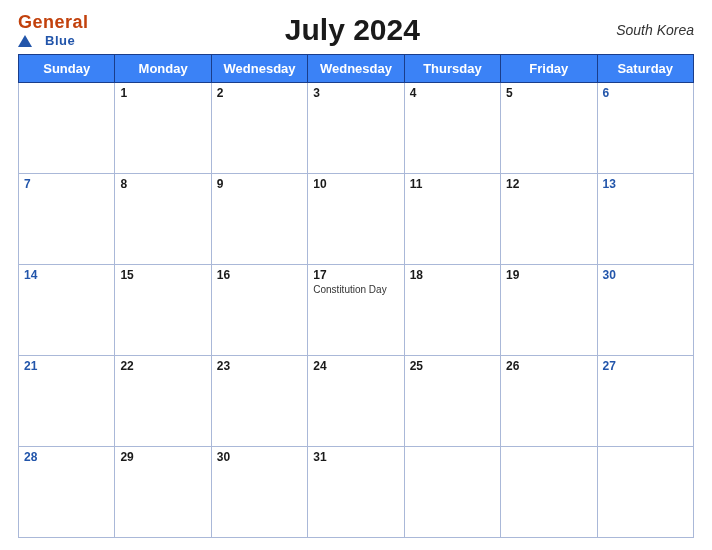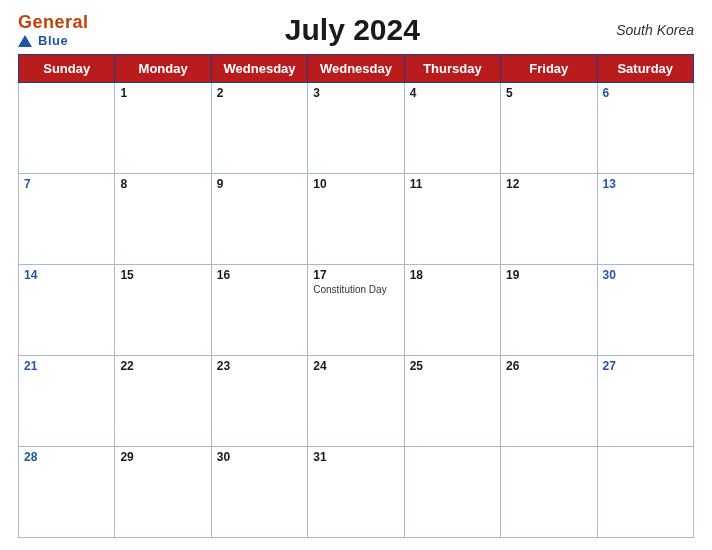--- a/index.html
+++ b/index.html
@@ -35,21 +35,21 @@
       letter-spacing: 0.5px;
     }
 
     .logo-blue {
       font-size: 13px;
       color: #2255aa;
       font-weight: bold;
       letter-spacing: 0.5px;
       display: flex;
       align-items: center;
-      gap: 6px;
+      gap: 13px;
     }
 
     .logo-triangle {
       width: 0;
       height: 0;
       border-left: 7px solid transparent;
       border-right: 7px solid transparent;
       border-bottom: 12px solid #2255aa;
       display: inline-block;
     }
@@ -66,21 +66,21 @@
       font-style: italic;
     }
 
     .calendar {
       width: 100%;
       border-collapse: collapse;
       flex: 1;
     }
 
     .calendar th {
-      background-color: #b91c1c;
+      background-color: #3b82f6;
       color: #fff;
       font-size: 13px;
       font-weight: bold;
       text-align: center;
       padding: 6px 2px;
       border: 1px solid #1a3d8a;
     }
 
     .calendar td {
       border: 1px solid #aab8d8;

